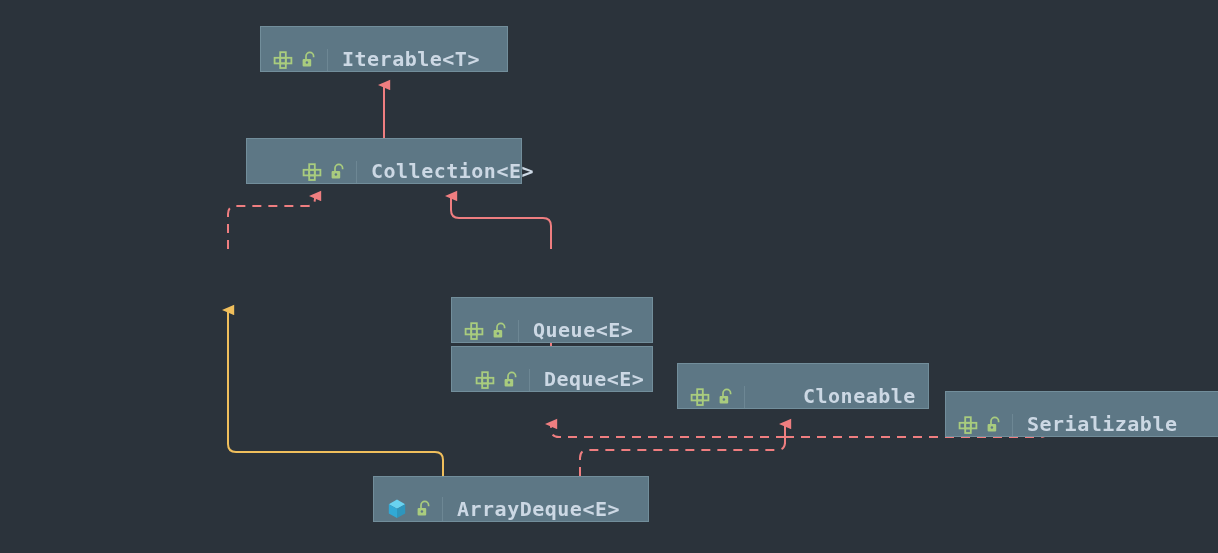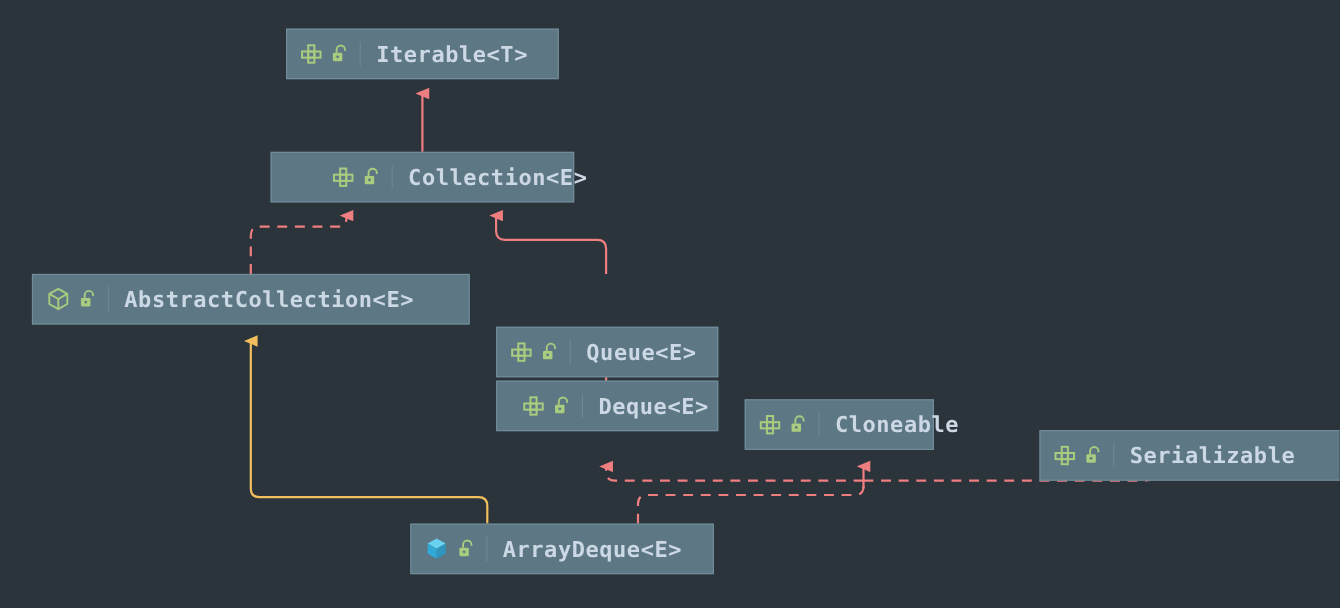--- a/index.html
+++ b/index.html
@@ -20,21 +20,21 @@
     position: absolute;
     left: 0;
     top: 0;
     width: 1218px;
     height: 553px;
     pointer-events: none;
   }
   .node {
     position: absolute;
     display: flex;
-    align-items: center;
+    align-items: flex-end;
     background: #5d7785;
     border: 1px solid #728e9b;
     box-sizing: border-box;
     height: 46px;
   }
   .node-icons {
     display: flex;
     align-items: center;
     gap: 6px;
     padding: 0 9px 0 11px;
@@ -144,42 +144,20 @@
         <svg class="icon-svg" width="18" height="20" viewBox="0 0 18 20">
           <path d="M6 9 V6.2 A3.8 3.8 0 0 1 13.6 6.2 V7.2" fill="none" stroke="#a9cc7e" stroke-width="1.7"></path>
           <rect x="2.6" y="9" width="8.6" height="7.6" rx="1" fill="#a9cc7e"></rect>
           <circle cx="6.9" cy="12.6" r="1.25" fill="#5d7785"></circle>
         </svg>
       </span>
     </div>
     <div class="node-label">Collection&lt;E&gt;</div>
   </div>
 
-  <div class="node" style="left:29px; top:249px; width:398px;">
-    <div class="node-icons">
-      <span>
-        <svg class="icon-svg" width="24" height="24" viewBox="0 0 24 24">
-          <g fill="none" stroke="#a9cc7e" stroke-width="1.7" stroke-linejoin="round">
-            <path d="M12 2.6 L20.2 7.2 V16.4 L12 21 L3.8 16.4 V7.2 Z"></path>
-            <path d="M12 11.8 L20.2 7.2"></path>
-            <path d="M12 11.8 L3.8 7.2"></path>
-            <path d="M12 11.8 V21"></path>
-          </g>
-        </svg>
-      </span>
-      <span>
-        <svg class="icon-svg" width="18" height="20" viewBox="0 0 18 20">
-          <path d="M6 9 V6.2 A3.8 3.8 0 0 1 13.6 6.2 V7.2" fill="none" stroke="#a9cc7e" stroke-width="1.7"></path>
-          <rect x="2.6" y="9" width="8.6" height="7.6" rx="1" fill="#a9cc7e"></rect>
-          <circle cx="6.9" cy="12.6" r="1.25" fill="#5d7785"></circle>
-        </svg>
-      </span>
-    </div>
-    <div class="node-label">AbstractCollection&lt;E&gt;</div>
-  </div>
 
   <div class="node" style="left:451px; top:249px; width:202px;margin-top:48px;">
     <div class="node-icons">
       <span>
         <svg class="icon-svg" width="22" height="22" viewBox="0 0 22 22">
           <g fill="none" stroke="#a9cc7e" stroke-width="1.8">
             <rect x="8.2" y="3.2" width="5.6" height="5.6"></rect>
             <rect x="2.6" y="8.8" width="5.6" height="5.6"></rect>
             <rect x="13.8" y="8.8" width="5.6" height="5.6"></rect>
             <rect x="8.2" y="8.8" width="5.6" height="5.6"></rect>
@@ -215,21 +193,21 @@
         <svg class="icon-svg" width="18" height="20" viewBox="0 0 18 20">
           <path d="M6 9 V6.2 A3.8 3.8 0 0 1 13.6 6.2 V7.2" fill="none" stroke="#a9cc7e" stroke-width="1.7"></path>
           <rect x="2.6" y="9" width="8.6" height="7.6" rx="1" fill="#a9cc7e"></rect>
           <circle cx="6.9" cy="12.6" r="1.25" fill="#5d7785"></circle>
         </svg>
       </span>
     </div>
     <div class="node-label">Deque&lt;E&gt;</div>
   </div>
 
-  <div class="node" style="left:677px; top:363px; width:172px;">
+  <div class="node" style="left:677px; top:363px; width:252px;gap:44px;">
     <div class="node-icons">
       <span>
         <svg class="icon-svg" width="22" height="22" viewBox="0 0 22 22">
           <g fill="none" stroke="#a9cc7e" stroke-width="1.8">
             <rect x="8.2" y="3.2" width="5.6" height="5.6"></rect>
             <rect x="2.6" y="8.8" width="5.6" height="5.6"></rect>
             <rect x="13.8" y="8.8" width="5.6" height="5.6"></rect>
             <rect x="8.2" y="8.8" width="5.6" height="5.6"></rect>
             <rect x="8.2" y="14.4" width="5.6" height="4.6"></rect>
           </g>

